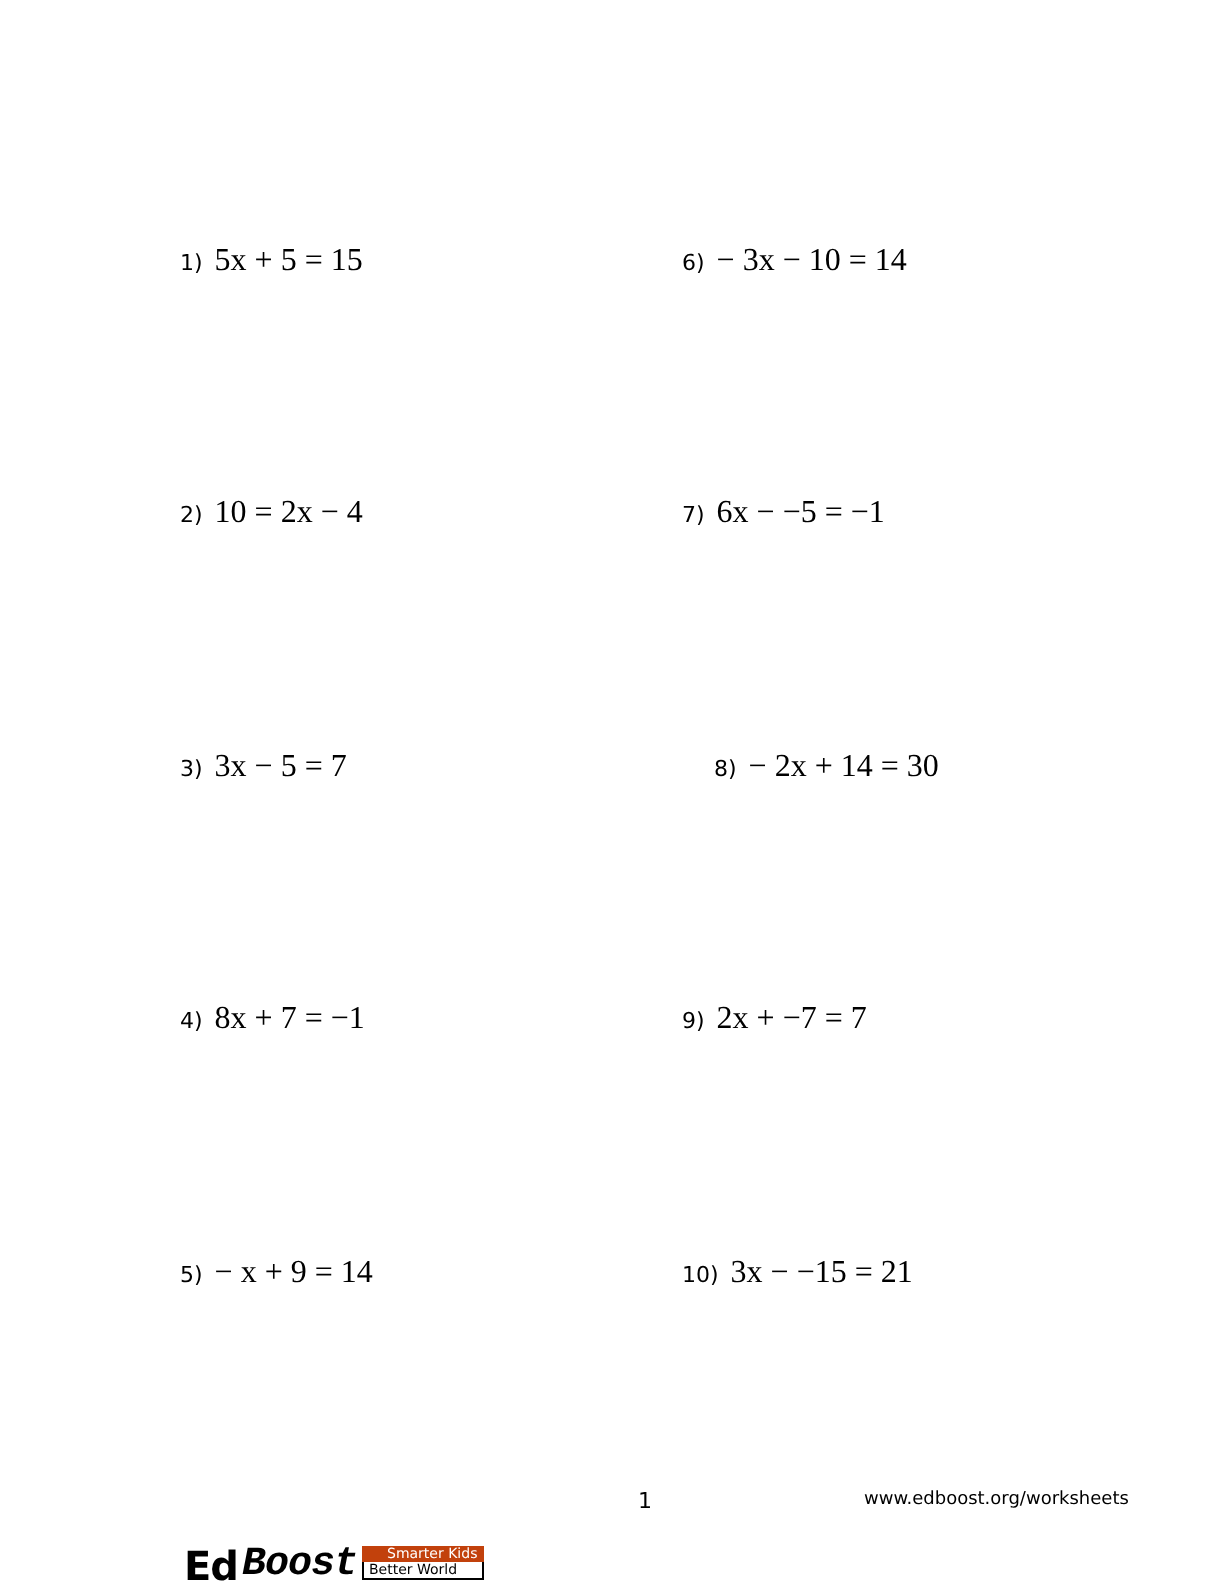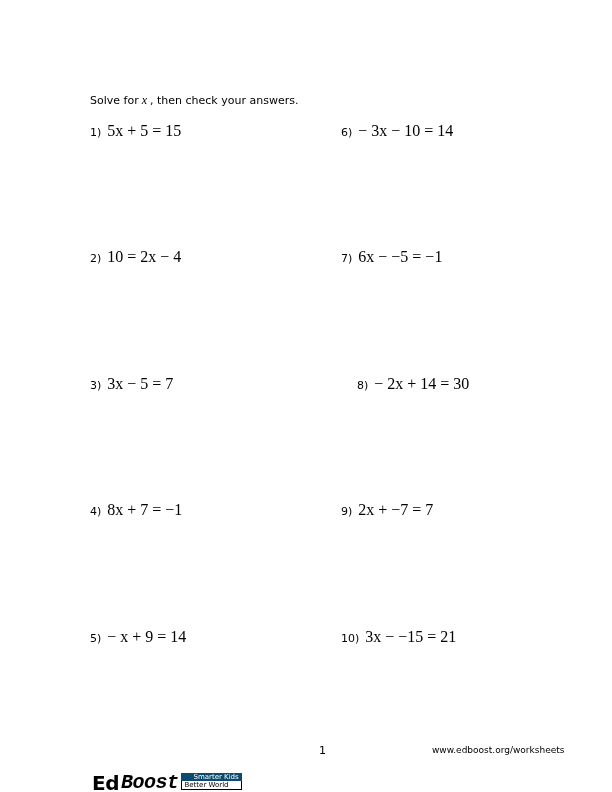--- a/index.html
+++ b/index.html
@@ -18,32 +18,29 @@
     .problem {
       position: absolute; font-size: 12px; line-height: 16px; white-space: nowrap;
     }
     .problem .num { font-family: "DejaVu Sans", sans-serif; font-size: 11px; margin-right: 6px; }
     .problem .eq { font-family: "Liberation Serif", serif; font-size: 16px; }
     .footer-logo { position: absolute; left: 92px; top: 773px; height: 22px; display: flex; align-items: flex-start; }
     .logo-ed { font-family: "DejaVu Sans", sans-serif; font-weight: bold; font-size: 20px; line-height: 20px; letter-spacing: -0.5px; }
     .logo-boost { font-family: Liberation Mono, monospace; font-weight: bold; font-style: italic; font-size: 20px; line-height: 20px; margin-left: 2px; letter-spacing: -0.5px; }
     .logo-tag { display: flex; flex-direction: column; margin-left: 2px; margin-bottom: 1px; }
     .logo-tag span { font-family: "DejaVu Sans", sans-serif; font-size: 7px; line-height: 8px; padding: 0 3px; }
-    .logo-tag .t1 { background: #0c4a6e; color: #fff; padding-left: 13px; }
+    .logo-tag .t1 { background: #c2410c; color: #fff; padding-left: 13px; }
     .logo-tag .t2 { background: #fff; color: #000; border: 1px solid #000; border-top: none; }
     .page-num { position: absolute; left: 319px; top: 744px; font-family: "DejaVu Sans", sans-serif; font-size: 11px; }
     .url { position: absolute; left: 432px; top: 745px; font-family: "DejaVu Sans", sans-serif; font-size: 9px; }
   </style>
 </head>
 <body>
 
 <div class="page">
-  <div class="subtitle">
-    <span>Solve for</span><span class="var">x</span><span>, then check your answers.</span>
-  </div>
 
   <div class="problem" style="left:90px; top:123px;">
     <span class="num">1)</span><span class="eq">5x + 5 = 15</span>
   </div>
   <div class="problem" style="left:90px; top:249px;text-align:right;">
     <span class="num">2)</span><span class="eq">10 = 2x − 4</span>
   </div>
   <div class="problem" style="left:90px; top:376px;">
     <span class="num">3)</span><span class="eq">3x − 5 = 7</span>
   </div>

